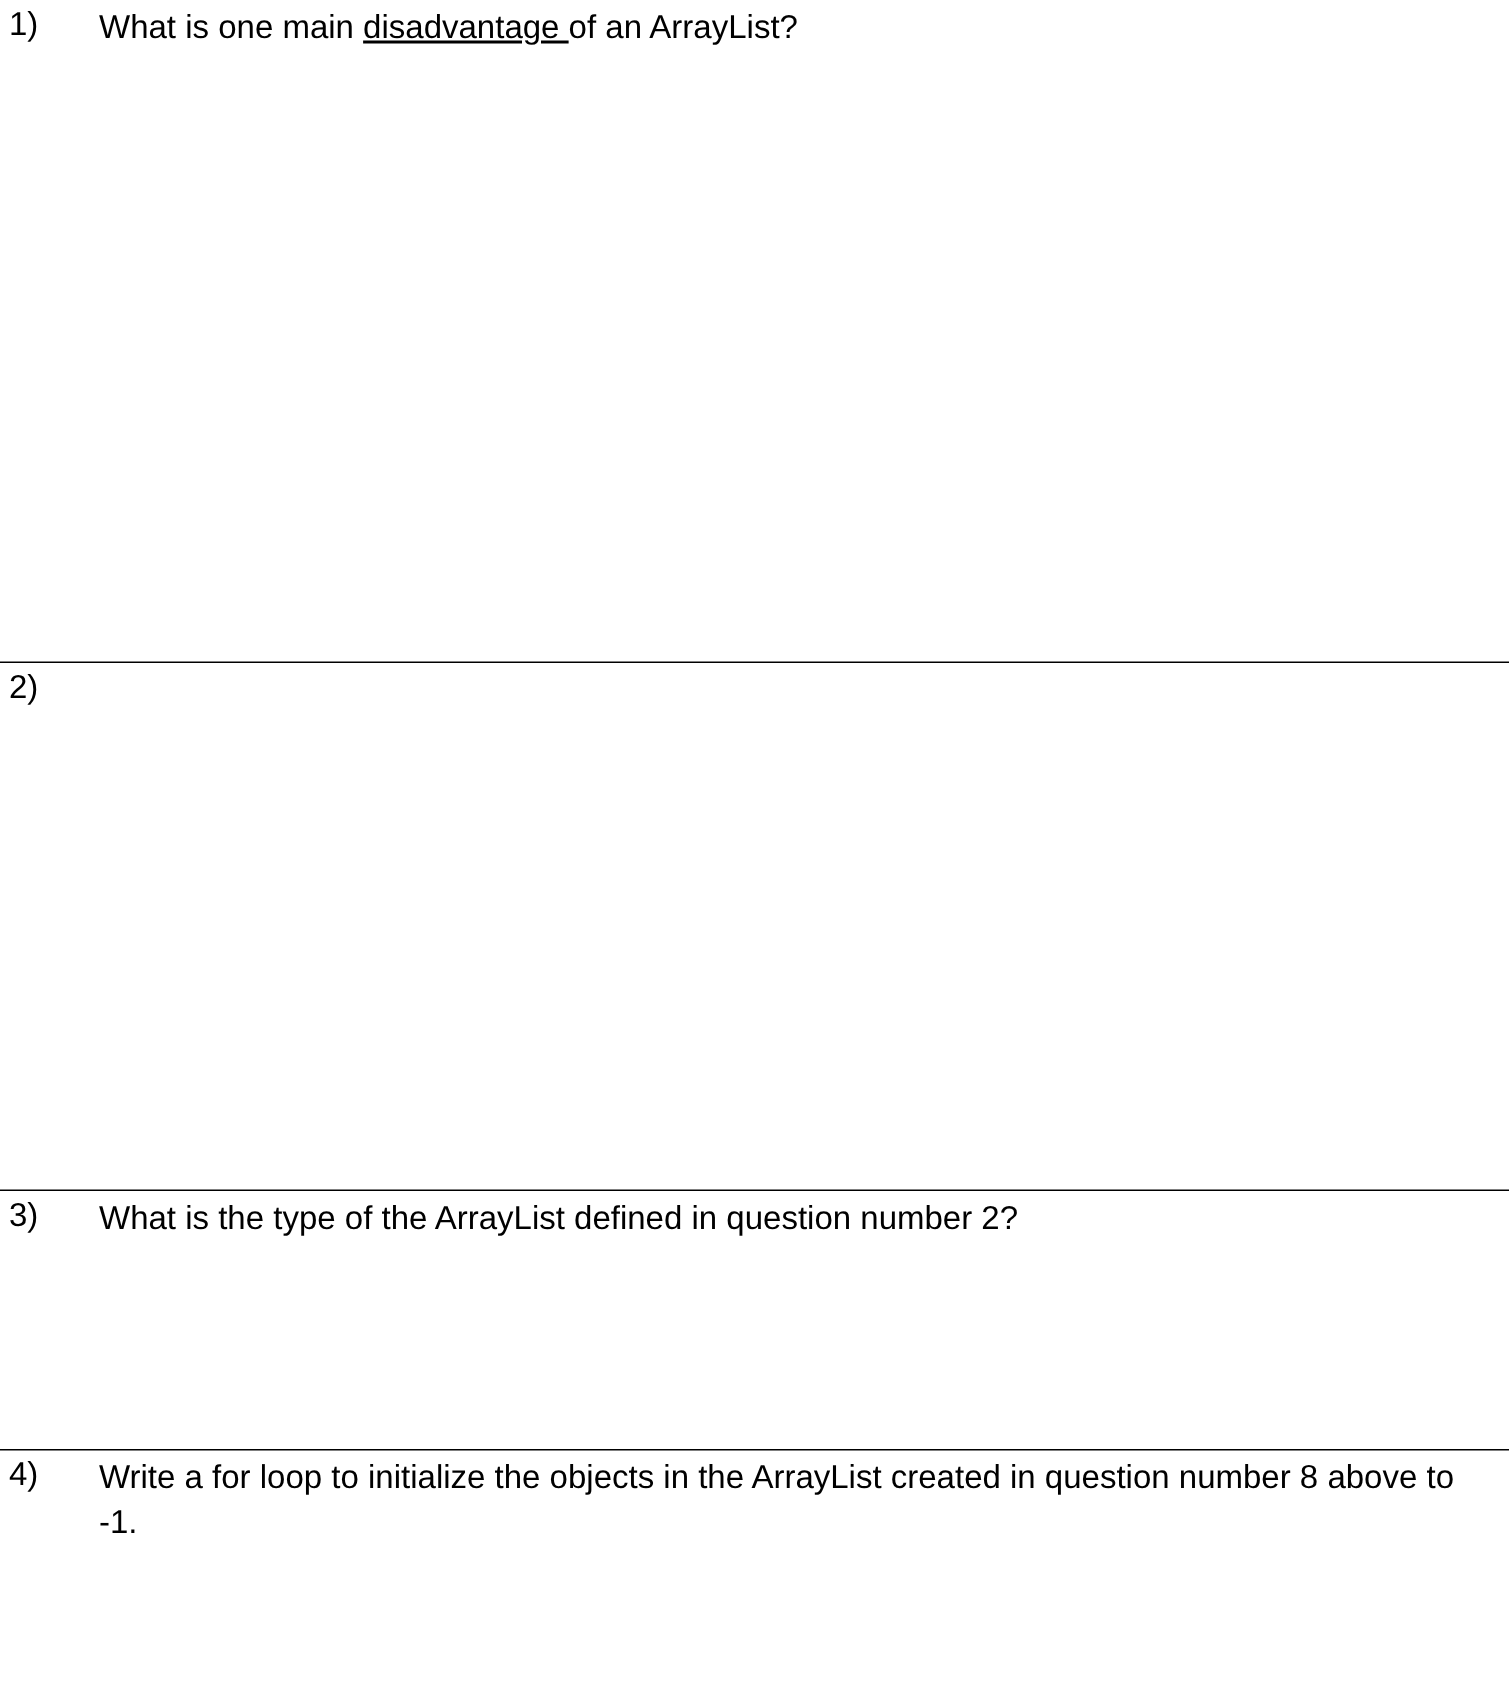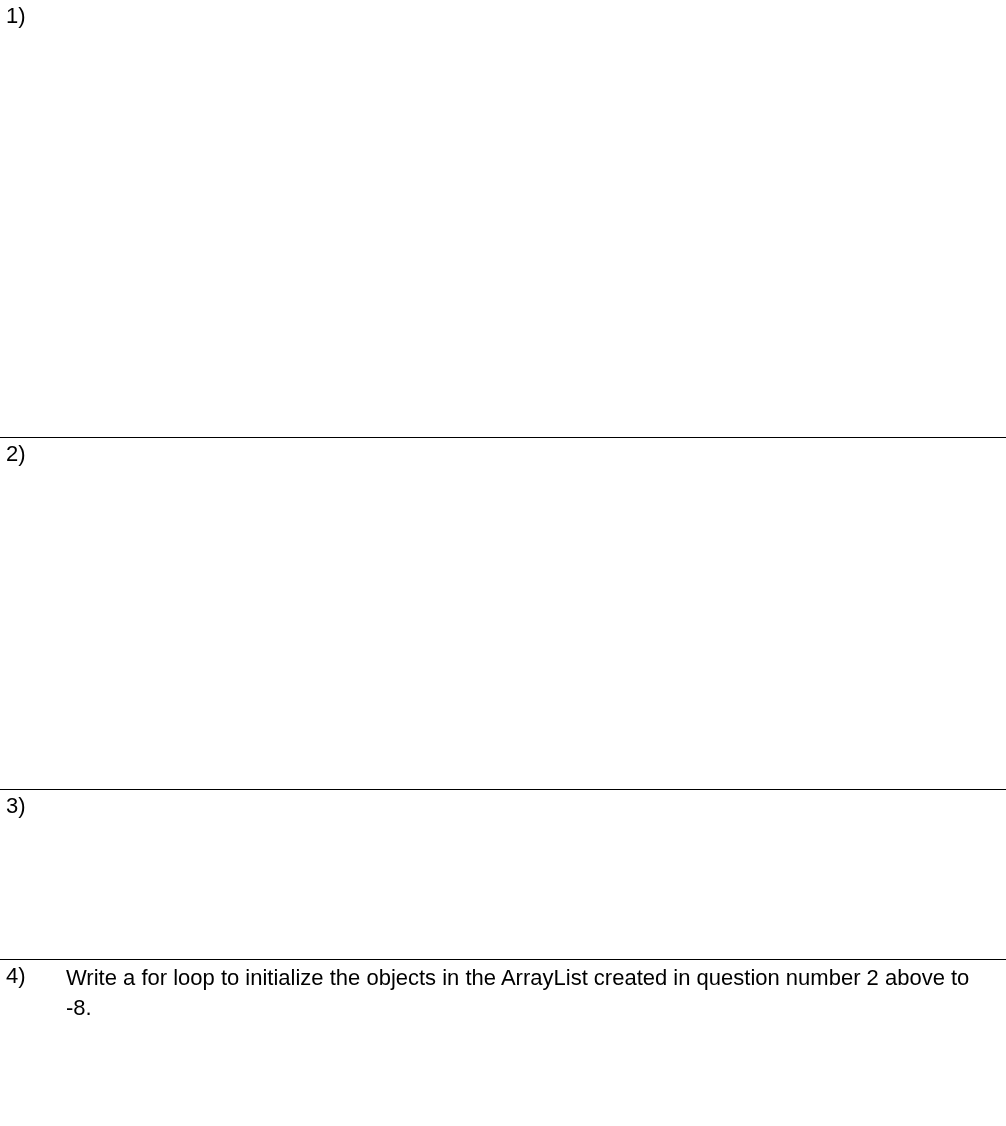--- a/index.html
+++ b/index.html
@@ -44,30 +44,34 @@
     }
     .answer-space-4 {
       height: 88px;
     }
   </style>
 </head>
 <body>
 
 <div class="question-row">
   <div class="question-number">1)</div>
+  <div class="question-text">
+    <span>What is one main </span><span class="underline">disadvantage </span><span>of an ArrayList?</span>
+  </div>
 </div>
 <div class="answer-space-1"></div>
 
 <div class="question-row bordered">
   <div class="question-number">2)</div>
 </div>
 <div class="answer-space-2"></div>
 
 <div class="question-row bordered">
   <div class="question-number">3)</div>
+  <div class="question-text">What is the type of the ArrayList defined in question number 2?</div>
 </div>
 <div class="answer-space-3"></div>
 
 <div class="question-row bordered">
   <div class="question-number">4)</div>
-  <div class="question-text">Write a for loop to initialize the objects in the ArrayList created in question number 2 above to -8.</div>
+  <div class="question-text">Write a for loop to initialize the objects in the ArrayList created in question number 8 above to -1.</div>
 </div>
 <div class="answer-space-4"></div>
 
 </body></html>

